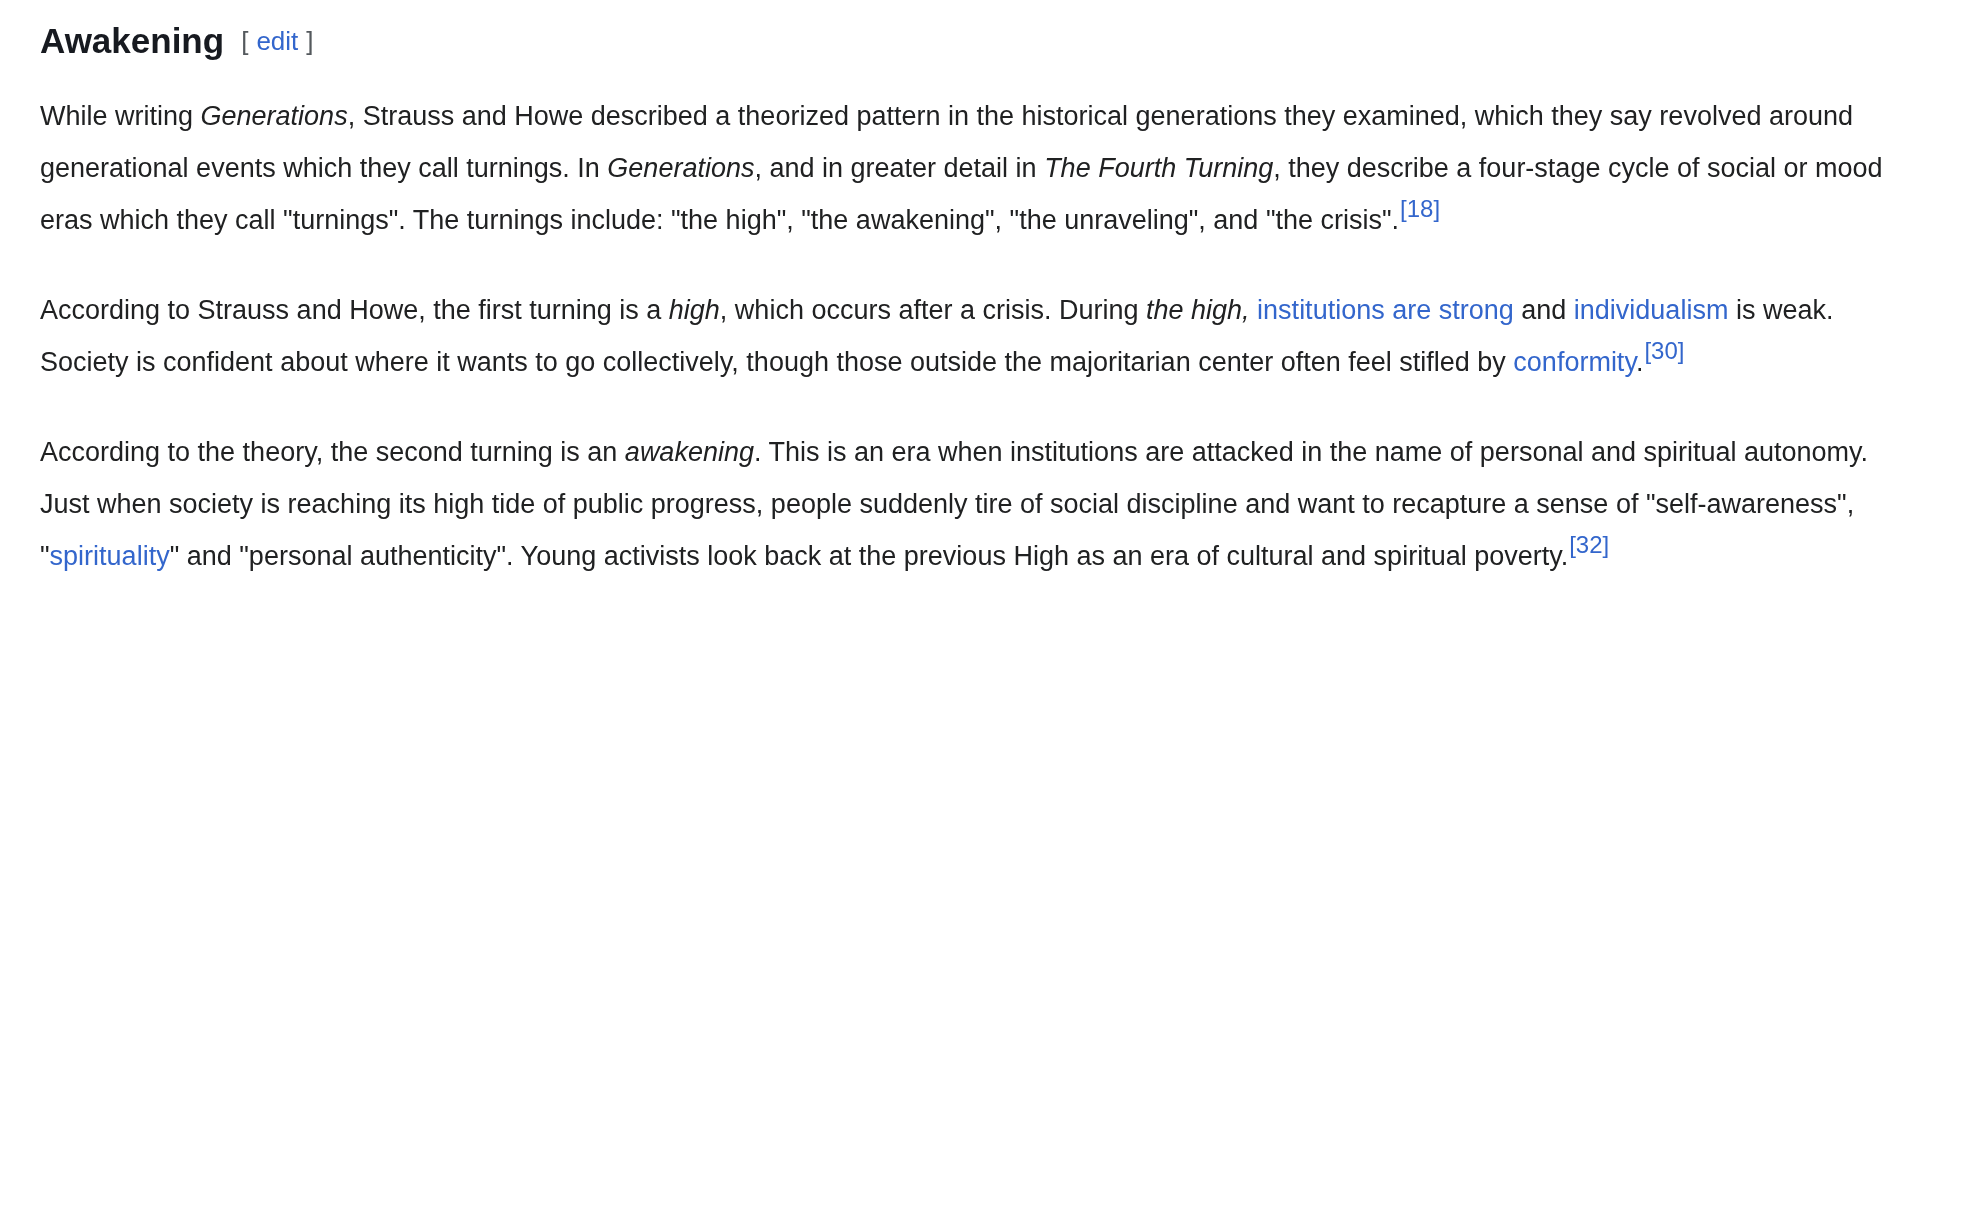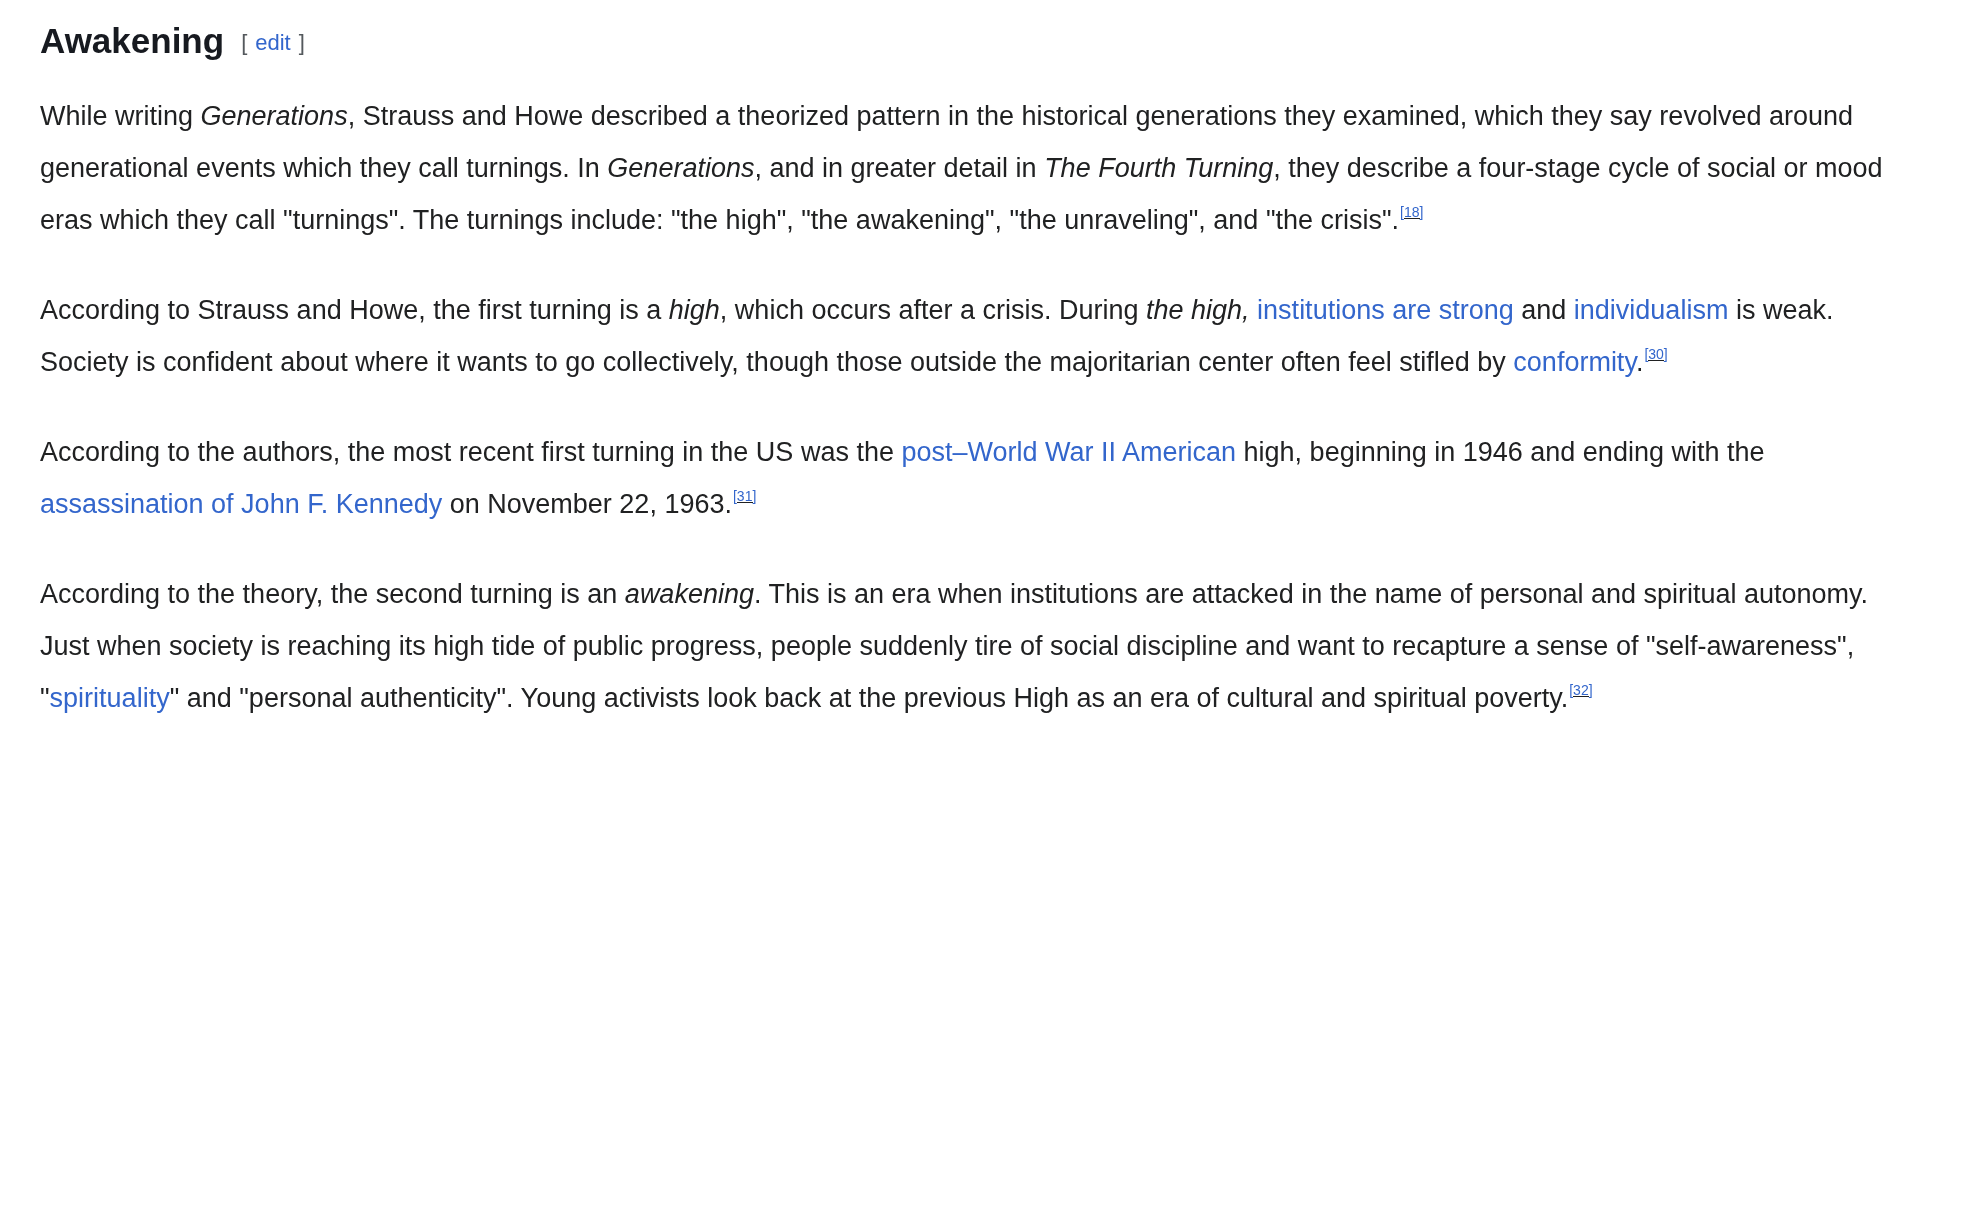--- a/index.html
+++ b/index.html
@@ -33,56 +33,54 @@
     font-size: 27px;
     line-height: 52px;
     margin: 0 0 38px 0;
   }
   p.body-paragraph:last-child { margin-bottom: 0; }
   a { text-decoration: none; }
   a.wlink, a.edit-link, sup.reference a {
     color: #3366cc;
   }
   .mw-editsection {
-    font-size: 22px;
+    font-size: 26px;
     line-height: 1;
     font-weight: 400;
     margin-left: 17px;
     vertical-align: 3px;
     white-space: nowrap;
   }
   .mw-editsection .bracket {
     color: #54595d;
   }
   .mw-editsection a.edit-link {
     margin: 0 8px;
   }
   sup.reference {
-    font-size: 14px;
+    font-size: 24px;
     line-height: 0;
     position: relative;
     top: -2px;
     vertical-align: super;
     margin-left: 1px;
     white-space: nowrap;
-    text-decoration: underline;
   }
   i { font-style: italic; }
 </style>
 </head>
 <body>
 
 <div class="content">
 
   <h2 class="section-h2">
     <span class="headline">Awakening</span><span class="mw-editsection"><span class="bracket">[</span><a href="#" class="edit-link">edit</a><span class="bracket">]</span></span>
   </h2>
 
   <p class="body-paragraph">While writing <i>Generations</i>, Strauss and Howe described a theorized pattern in the historical generations they examined, which they say revolved around generational events which they call turnings. In <i>Generations</i>, and in greater detail in <i>The Fourth Turning</i>, they describe a four-stage cycle of social or mood eras which they call "turnings". The turnings include: "the high", "the awakening", "the unraveling", and "the crisis".<sup class="reference"><a href="#">[18]</a></sup></p>
 
 
   <p class="body-paragraph">According to Strauss and Howe, the first turning is a <i>high</i>, which occurs after a crisis. During <i>the high,</i> <a href="#" class="wlink">institutions are strong</a> and <a href="#" class="wlink">individualism</a> is weak. Society is confident about where it wants to go collectively, though those outside the majoritarian center often feel stifled by <a href="#" class="wlink">conformity</a>.<sup class="reference"><a href="#">[30]</a></sup></p>
-  <p class="body-paragraph">According to the authors, the most recent first turning in the US was the <a href="#" class="wlink">post–World War II American</a> high, beginning in 1946 and ending with the <a href="#" class="wlink">assassination of John F. Kennedy</a> on November 22, 1963.<sup class="reference"><a href="#">[31]</a></sup></p>
 
 
   <p class="body-paragraph">According to the theory, the second turning is an <i>awakening</i>. This is an era when institutions are attacked in the name of personal and spiritual autonomy. Just when society is reaching its high tide of public progress, people suddenly tire of social discipline and want to recapture a sense of "self-awareness", "<a href="#" class="wlink">spirituality</a>" and "personal authenticity". Young activists look back at the previous High as an era of cultural and spiritual poverty.<sup class="reference"><a href="#">[32]</a></sup></p>
 
 </div>
 
 </body></html>

